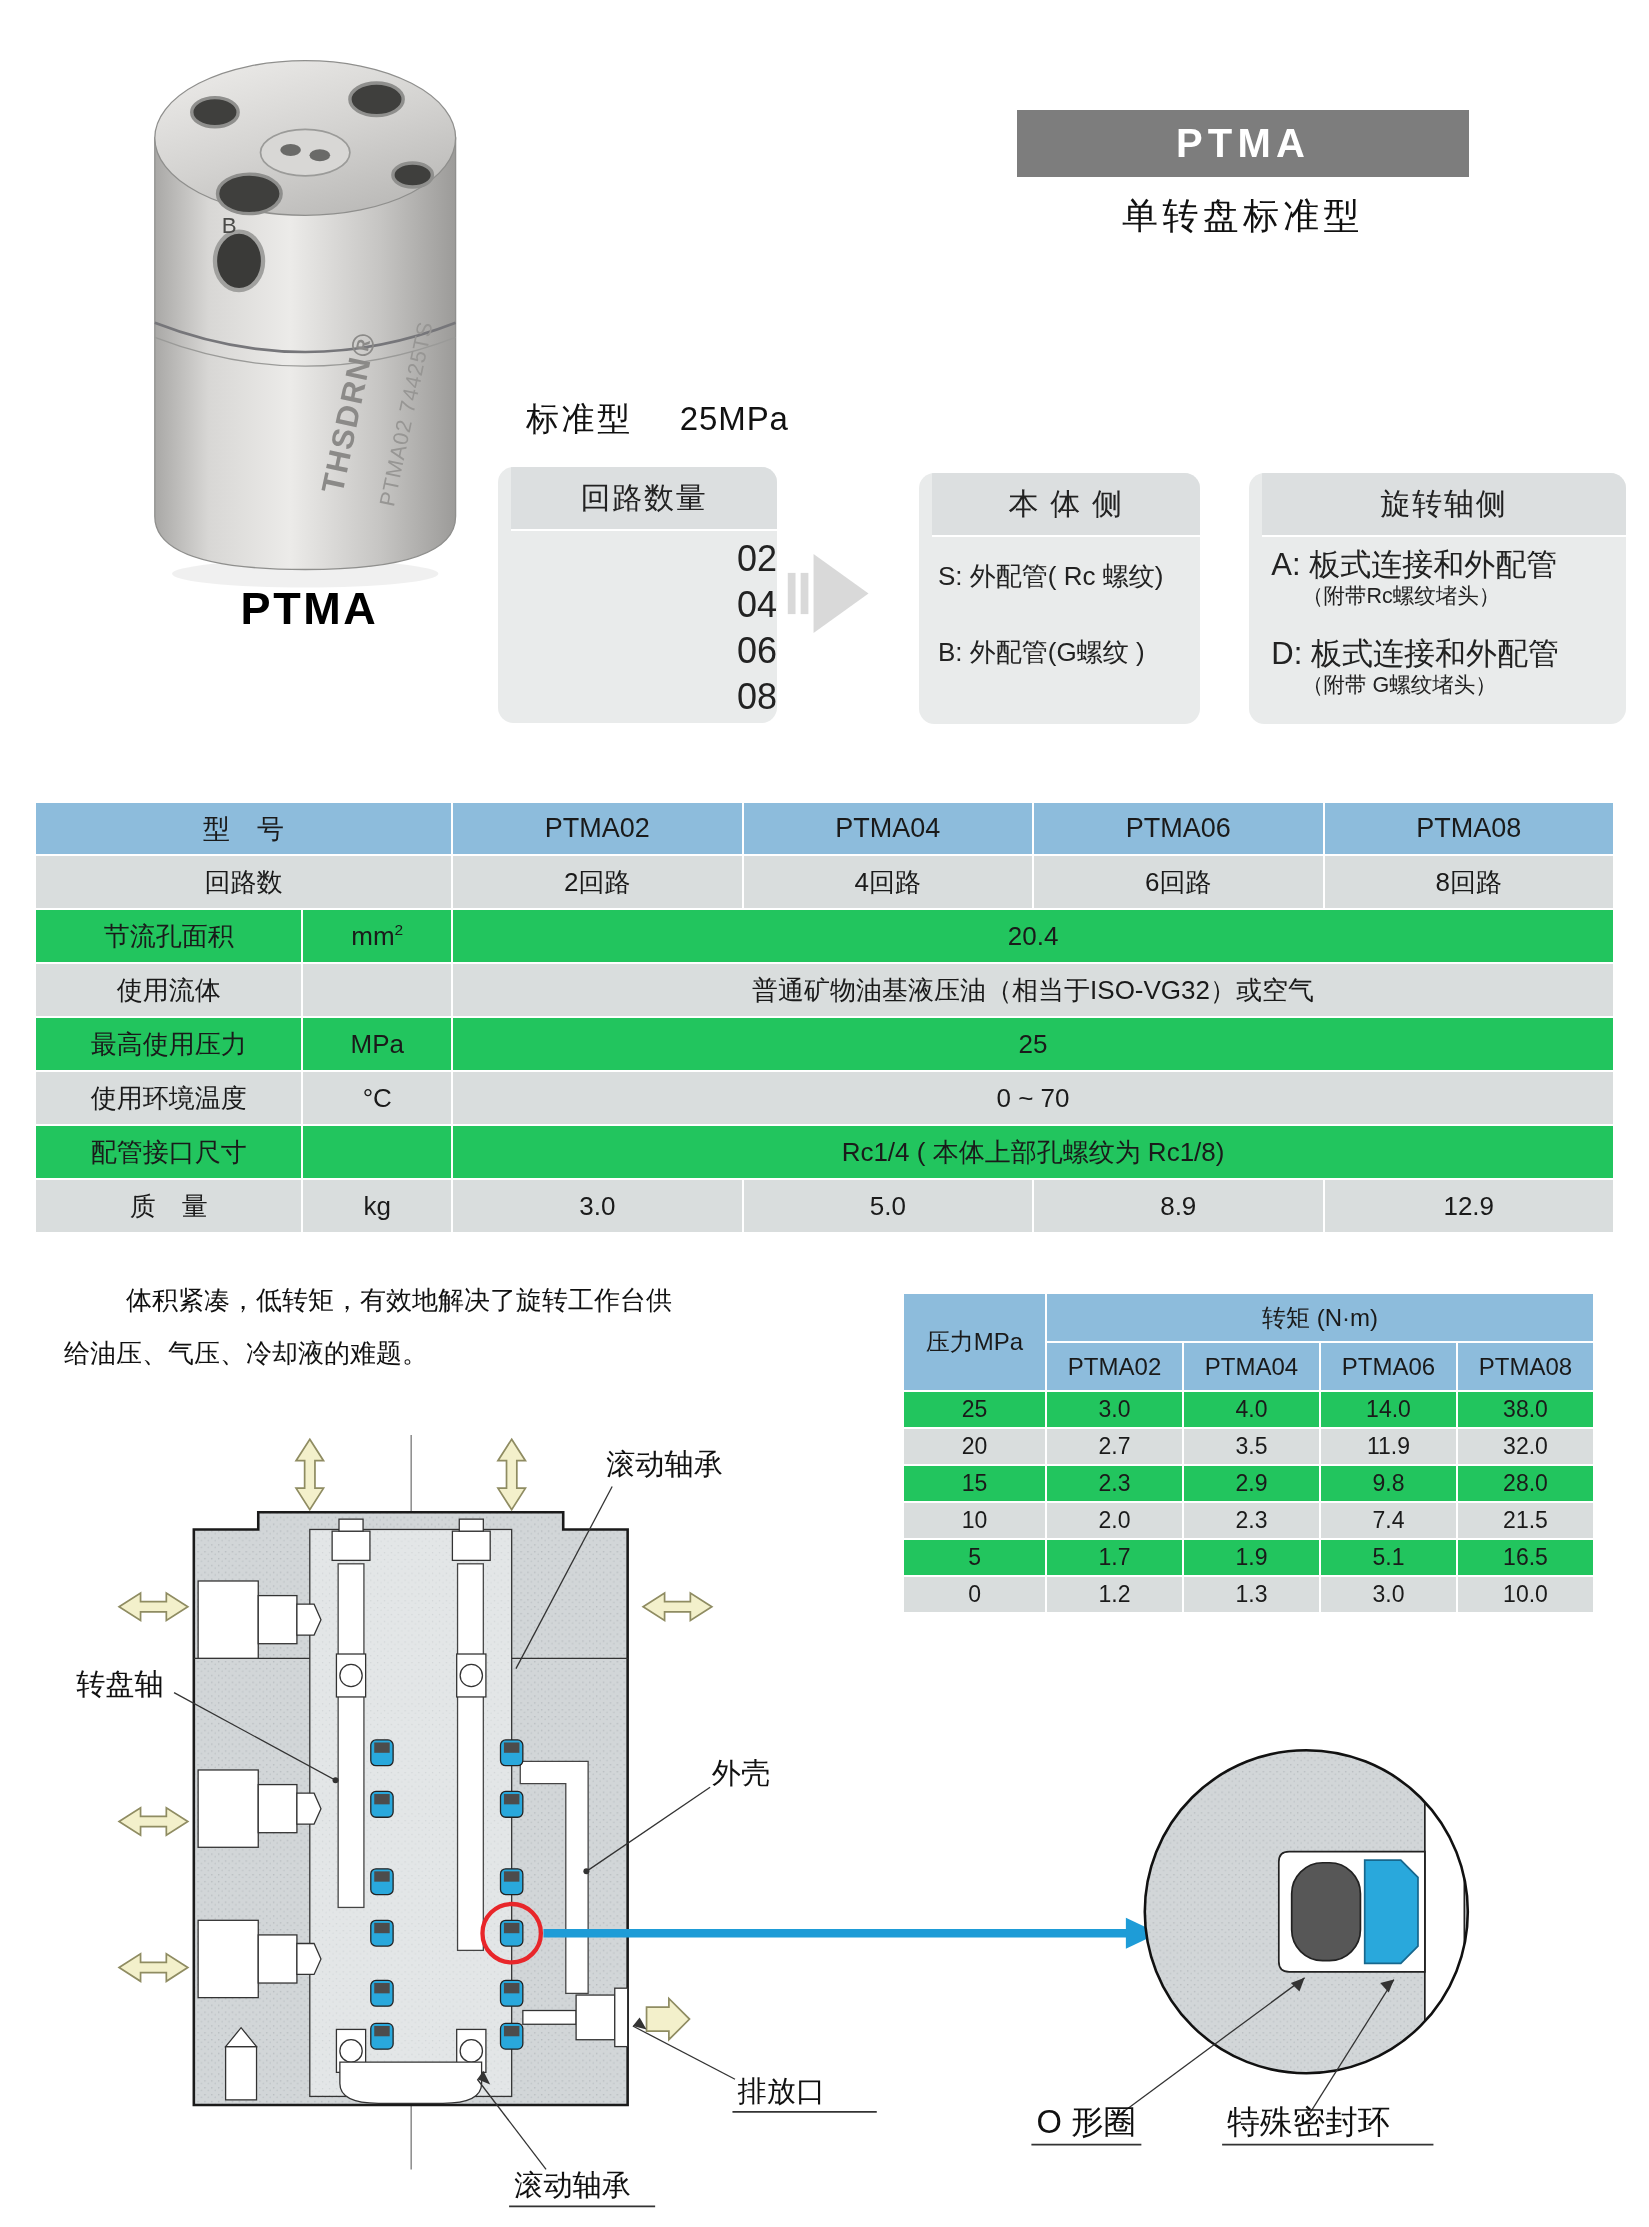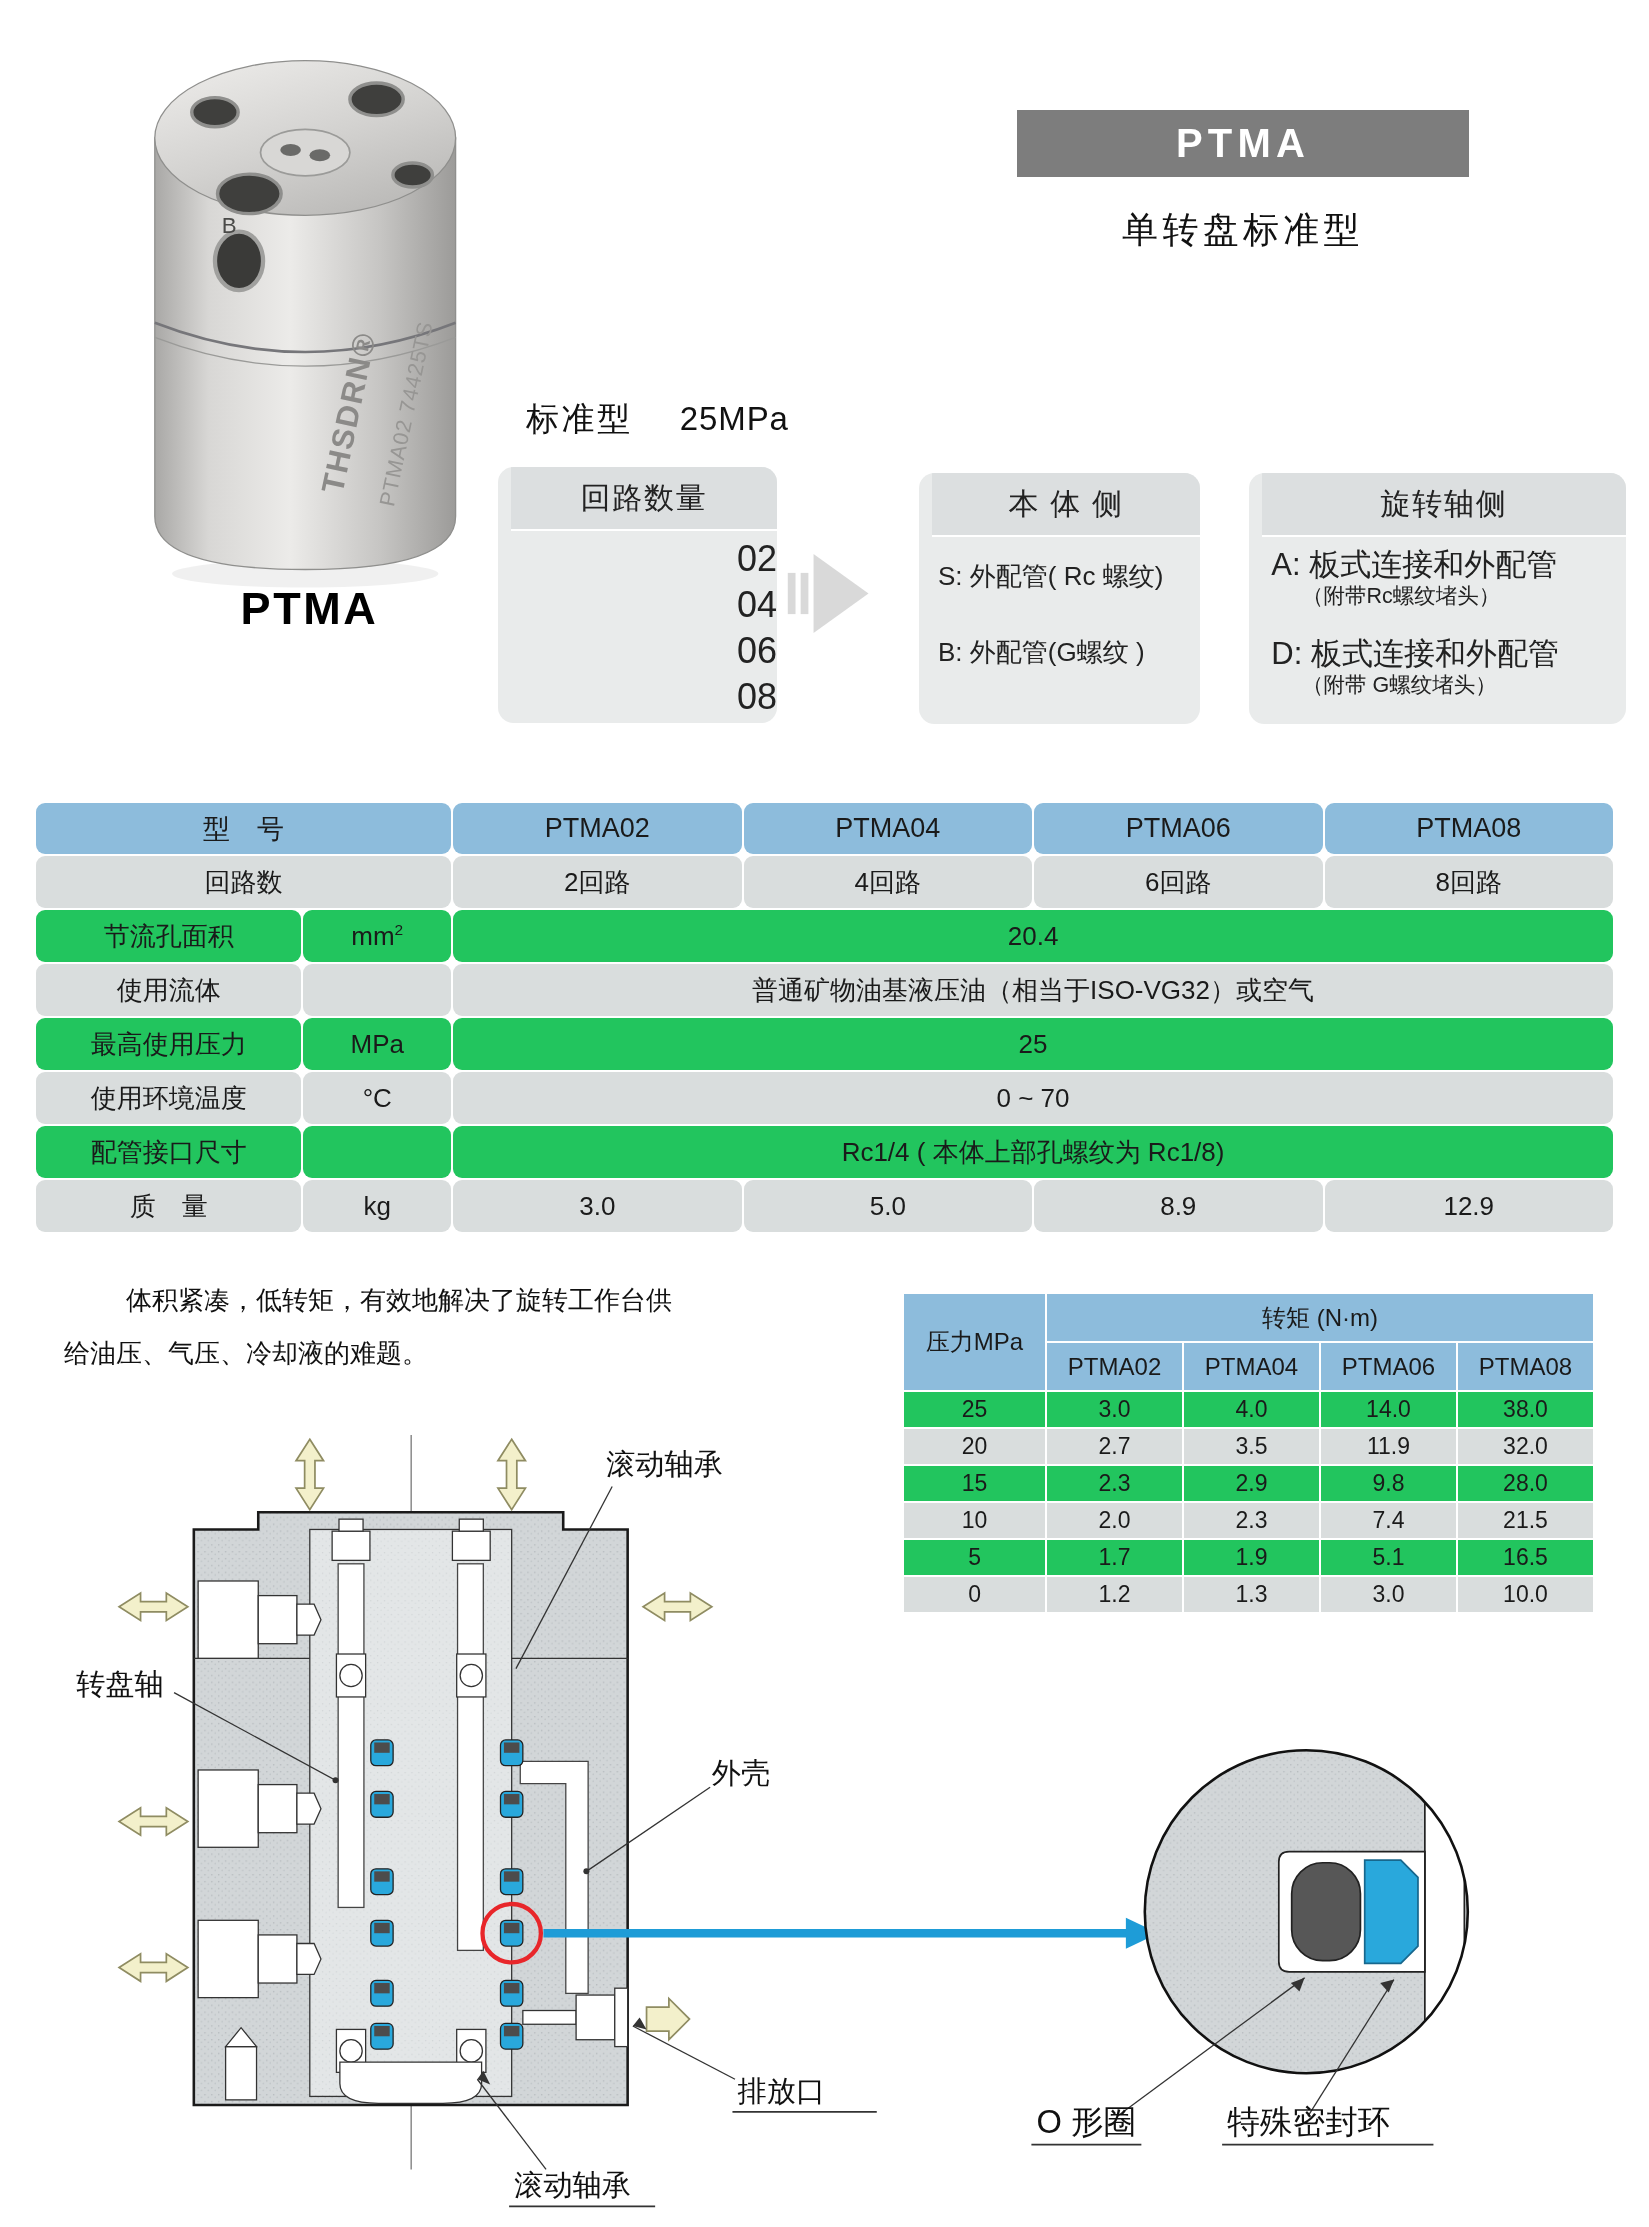--- a/index.html
+++ b/index.html
@@ -4,21 +4,21 @@
 <style>
   html,body{margin:0;padding:0;background:#ffffff;}
   body{width:1650px;height:2227px;position:relative;overflow:hidden;
        font-family:"Liberation Sans","DejaVu Sans",sans-serif;color:#1a1a1a;}
   .abs{position:absolute;}
 
   
   .banner{left:1017px;top:110px;width:452px;height:67px;background:#7d7d7d;
           display:flex;align-items:center;justify-content:center;}
   .banner span{color:#ffffff;font-size:40px;font-weight:bold;letter-spacing:5.2px;}
-  .subtitle{left:1017px;top:206px;width:452px;text-align:center;font-size:36px;
+  .subtitle{left:1017px;top:192px;width:452px;text-align:center;font-size:36px;
             letter-spacing:4.3px;color:#111;}
 
   
   .product-label{left:146px;top:583px;width:327px;text-align:center;
                  font-size:45px;font-weight:bold;letter-spacing:2.6px;color:#000;}
 
   
   .sel-caption{left:526px;top:397px;font-size:33px;letter-spacing:2.6px;color:#111;}
   .sel-caption .mpa{margin-left:47px;letter-spacing:0.9px;}
   .sel-box{border-radius:15.5px;overflow:hidden;background:#e9ebeb;padding-left:13px;}
@@ -33,21 +33,21 @@
   .box-shaft .main{position:absolute;left:22.3px;font-size:31px;color:#222;white-space:nowrap;}
   .box-shaft .sub{position:absolute;left:53px;font-size:21.5px;color:#222;white-space:nowrap;}
 
   
   table{border-collapse:separate;border-spacing:2.6px;table-layout:fixed;}
   td{text-align:center;vertical-align:middle;padding:0;overflow:hidden;}
   .blue{background:#8dbcdc;}
   .gray{background:#d9dddd;margin-top:39px;}
   .light{background:#22c55e;}
   .spec-table{left:34px;top:801px;width:1581px;font-size:26px;}
-  .spec-table td{height:52px;border-radius:9px;}
+  .spec-table td{height:52px;}
   .spec-table .hd-row td{height:51px;font-size:27px;}
   sup{font-size:15.5px;}
   .torque-table{left:902px;top:1292px;width:693px;font-size:23px;}
   .torque-table .h1 td{height:47px;font-size:24px;}
   .torque-table .dr td{height:35px;}
 
   
   .desc{left:64px;top:1274px;width:791px;font-size:26px;line-height:53px;color:#111;}
   .desc .l1{padding-left:62px;}
 

